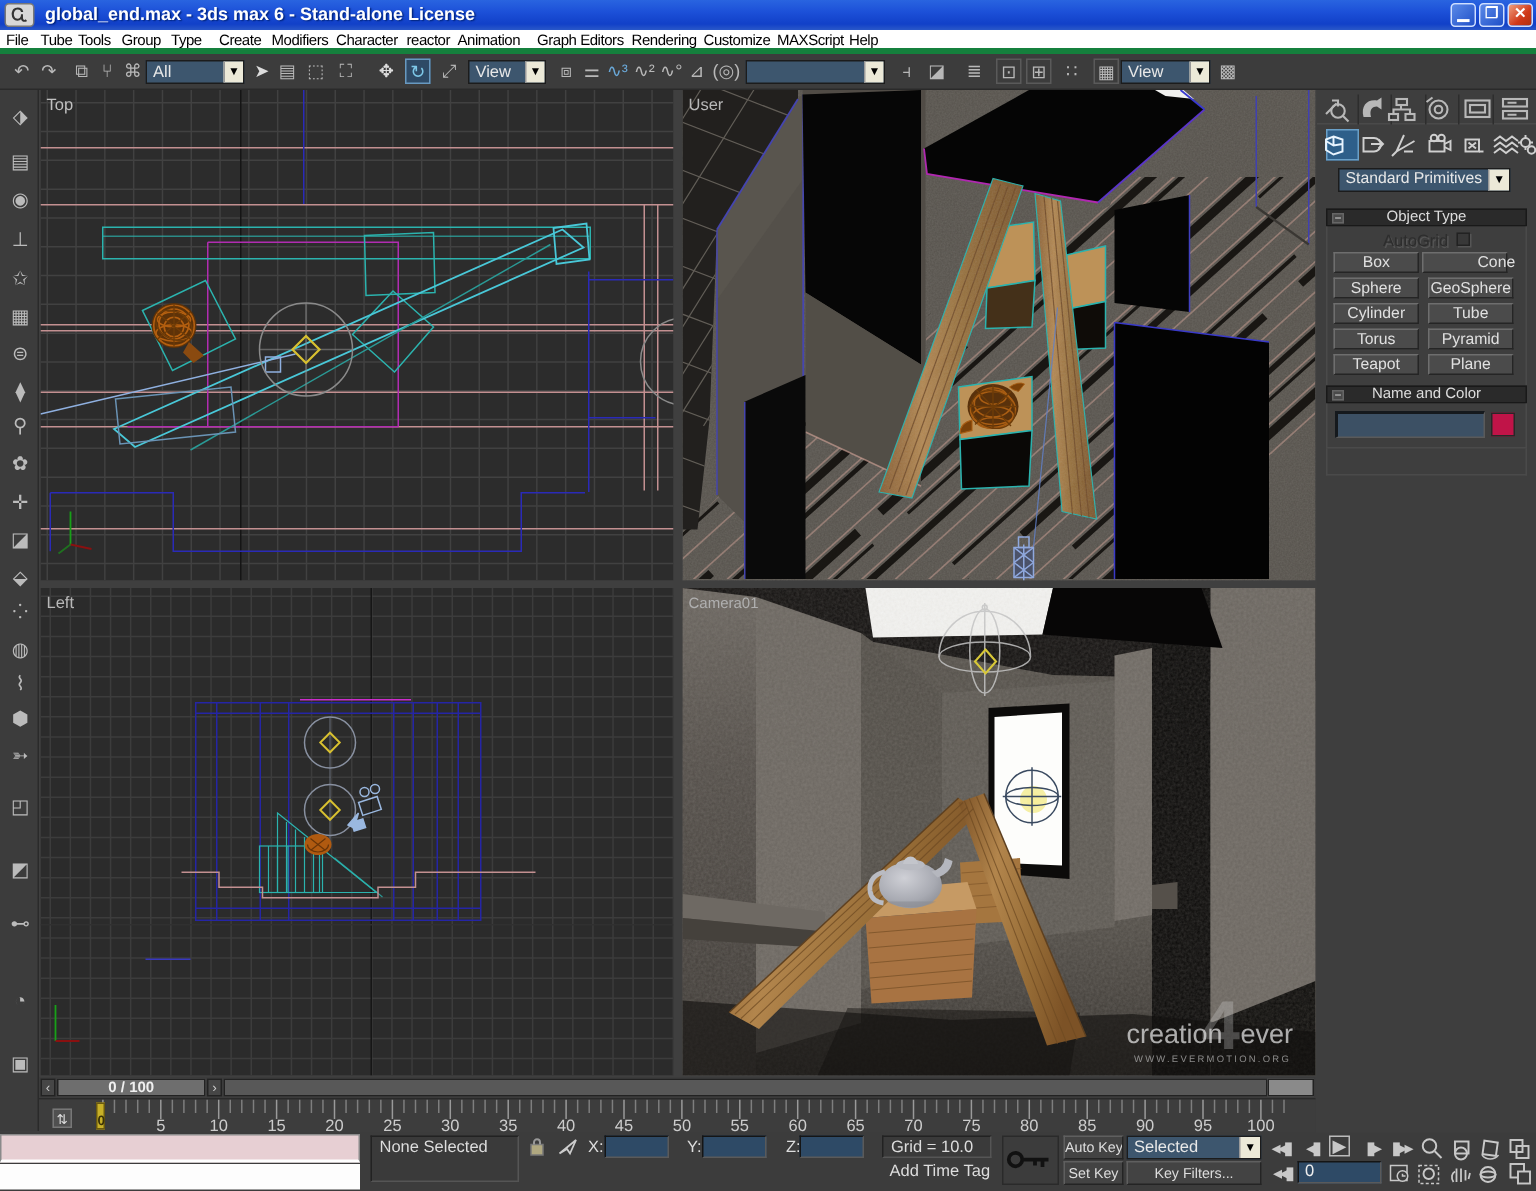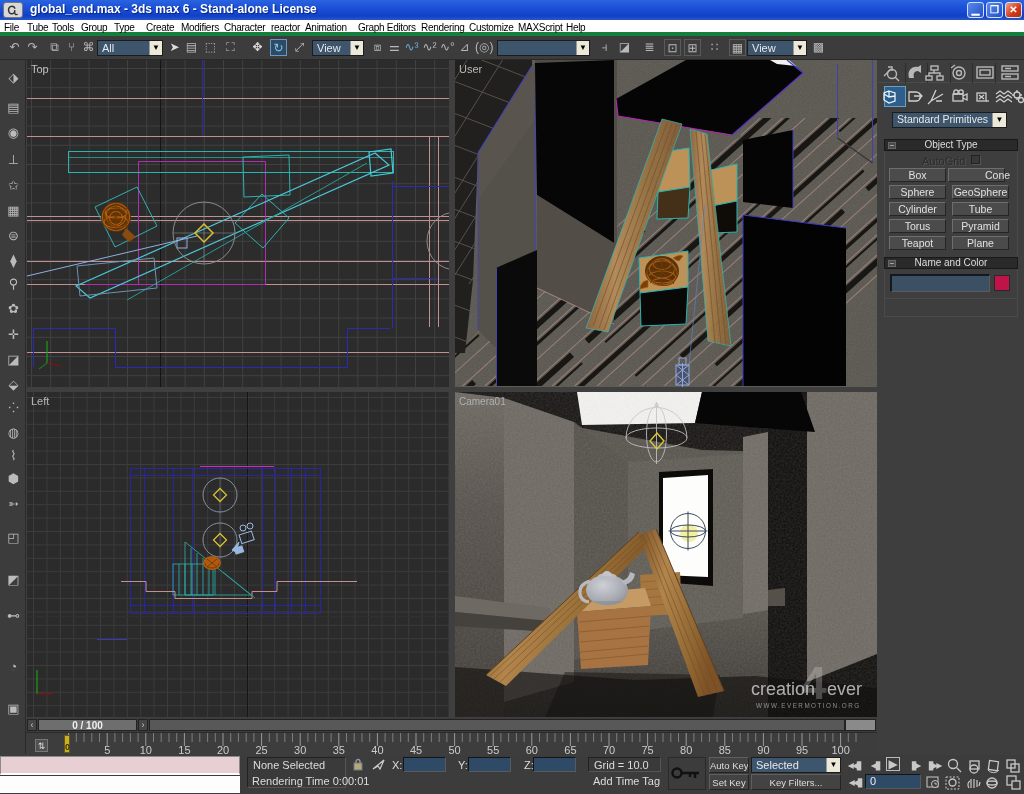--- a/index.html
+++ b/index.html
@@ -961,21 +961,20 @@
         <path d="M2 11 L13 2 L9 11 L7 8 Z" fill="none" stroke="#ccc" stroke-width="1.2"></path>
       </svg>
     <div class="abs" style="left:392px;top:4px;color:#ddd;font-size:11px;">X:</div>
     <div class="bluefield" style="left:403px;top:2px;width:43px;height:15px;"></div>
     <div class="abs" style="left:458px;top:4px;color:#ddd;font-size:11px;">Y:</div>
     <div class="bluefield" style="left:468px;top:2px;width:43px;height:15px;"></div>
     <div class="abs" style="left:524px;top:4px;color:#ddd;font-size:11px;">Z:</div>
     <div class="bluefield" style="left:533px;top:2px;width:43px;height:15px;"></div>
     <div class="sfield" style="left:588px;top:2px;width:73px;height:15px;">Grid = 10.0</div>
 
-    <div class="sfield" style="left:247px;top:19px;width:338px;height:16px;border:none;background:none;">Rendering Time  0:00:01</div>
     <div class="sfield" style="left:588px;top:19px;width:73px;height:16px;border:none;background:none;">Add Time Tag</div>
 
     <div class="abs" style="left:668px;top:2px;width:38px;height:33px;background:#3c3c3c;border:1px solid #2a2a2a;"></div>
     <svg class="abs" style="left:671px;top:9px" width="32" height="18" viewBox="0 0 32 18">
         <circle cx="6" cy="9" r="4.5" fill="none" stroke="#111" stroke-width="2.5"></circle>
         <path d="M10 9 h18 m-4 0 v5 m-5 -5 v4" stroke="#111" stroke-width="2.5" fill="none"></path>
       </svg>
 
     <div class="sbtn" style="left:709px;top:2px;width:40px;height:16px;line-height:15px;">Auto Key</div>
     <div class="sbtn" style="left:709px;top:19px;width:40px;height:16px;line-height:15px;">Set Key</div>

